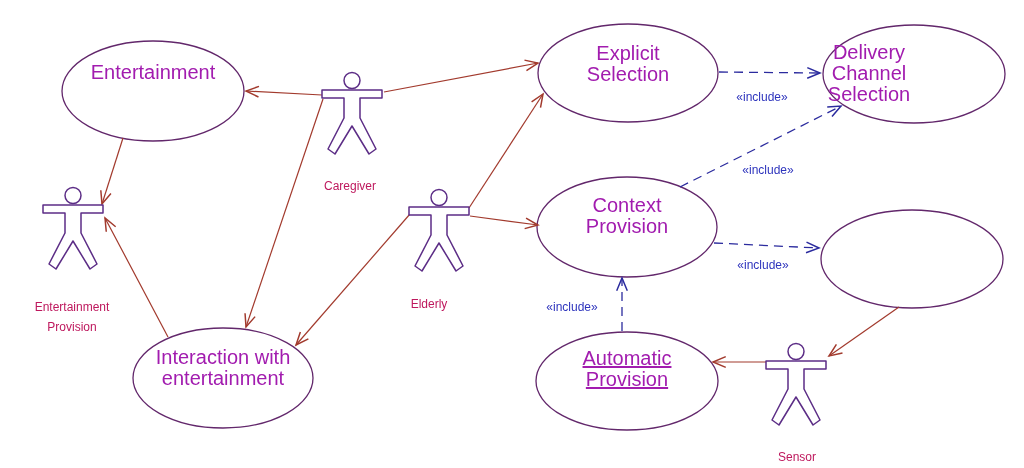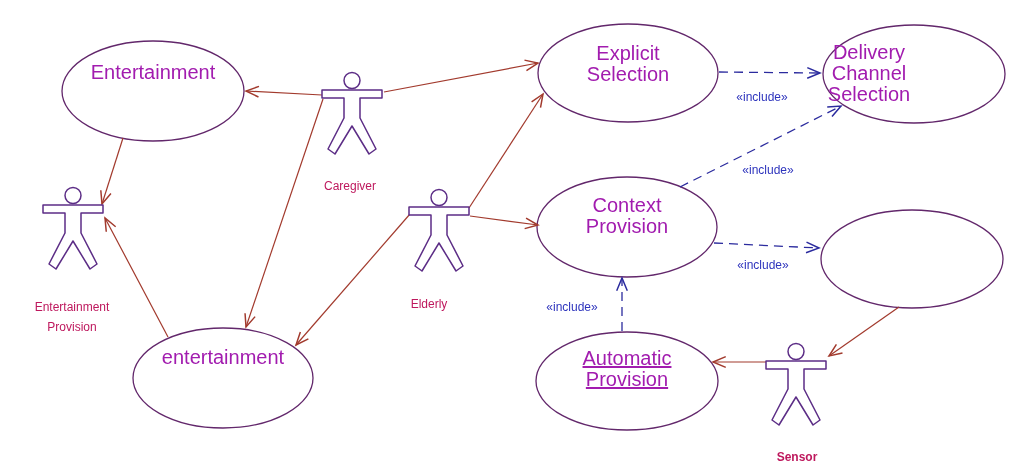--- a/index.html
+++ b/index.html
@@ -90,38 +90,39 @@
     <div>Channel</div>
     <div>Selection</div>
   </div>
   <div class="lbl uc-lbl" style="left:627px; top:195px;">
     <div>Context</div>
     <div>Provision</div>
   </div>
   <div class="lbl uc-lbl" style="left:912px; top:227px;">
   </div>
   <div class="lbl uc-lbl" style="left:223px; top:347px;">
+    <div>Interaction with</div>
     <div>entertainment</div>
   </div>
   <div class="lbl uc-lbl" style="left:627px; top:348px;text-decoration:underline;">
     <div>Automatic</div>
     <div>Provision</div>
   </div>
 
   <div class="lbl actor-lbl" style="left:350px; top:156px;">
     <div>Caregiver</div>
   </div>
   <div class="lbl actor-lbl" style="left:429px; top:274px;">
     <div>Elderly</div>
   </div>
   <div class="lbl actor-lbl" style="left:72px; top:277px;">
     <div>Entertainment</div>
     <div>Provision</div>
   </div>
-  <div class="lbl actor-lbl" style="left:797px; top:427px;font-weight:bold;">
+  <div class="lbl actor-lbl" style="left:797px; top:427px;">
     <div>Sensor</div>
   </div>
 
   <div class="lbl inc-lbl" style="left:762px; top:89px;">«include»</div>
   <div class="lbl inc-lbl" style="left:768px; top:162px;">«include»</div>
   <div class="lbl inc-lbl" style="left:763px; top:257px;">«include»</div>
   <div class="lbl inc-lbl" style="left:572px; top:299px;">«include»</div>
 
 </div>
 

